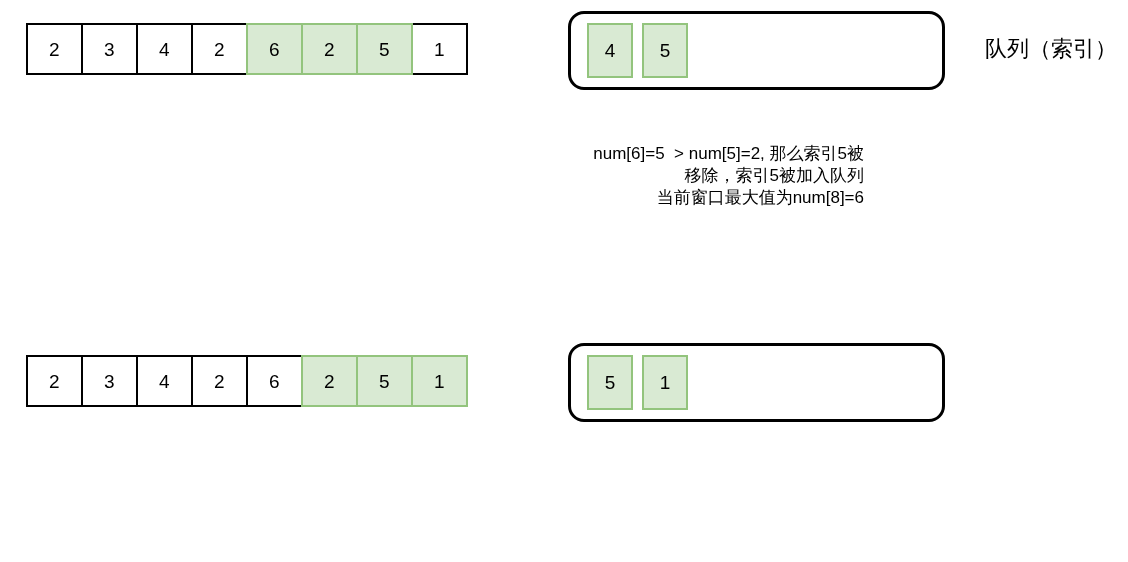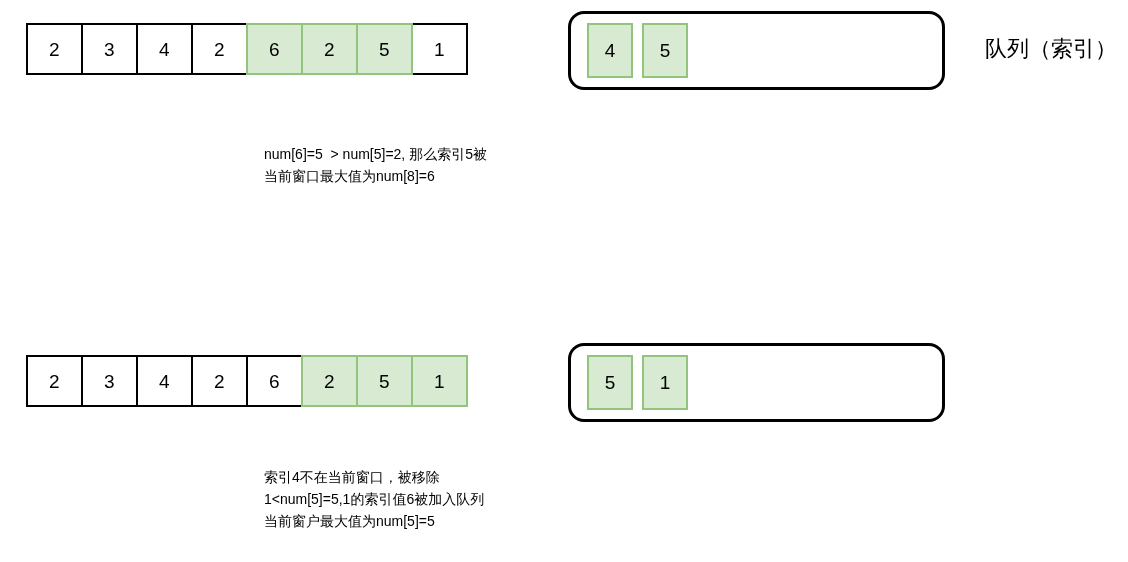--- a/index.html
+++ b/index.html
@@ -78,22 +78,22 @@
   .side-label {
     position: absolute;
     font-size: 22px;
     line-height: 1.2;
     white-space: nowrap;
   }
 
   
   .caption {
     position: absolute;
-    text-align: left;
-    font-size: 14px;
+    text-align: right;
+    font-size: 17px;
     line-height: 22px;
     white-space: pre;
   }
   .caption .cline { display: block; }
 </style>
 </head>
 <body>
 
 <div class="stage">
 
@@ -108,33 +108,32 @@
       <div class="array-cell">1</div>
     </div>
 
   <div class="queue-box" id="queue-1" style="left:568px; top:11px; width:377px; height:79px;">
       <div class="queue-cell">4</div>
       <div class="queue-cell">5</div>
     </div>
 
   <div class="side-label" style="left:985px; top:36px;">队列（索引）</div>
 
-  <div class="caption" id="caption-1" style="left:264px; top:143px; width:600px;"><div class="cline">num[6]=5  &gt; num[5]=2, 那么索引5被</div><div class="cline">当前窗口最大值为num[8]=6</div></div>
+  <div class="caption" id="caption-1" style="left:264px; top:143px; width:600px;"><div class="cline">num[6]=5  &gt; num[5]=2, 那么索引5被</div><div class="cline">移除，索引5被加入队列</div><div class="cline">当前窗口最大值为num[8]=6</div></div>
 
   <div class="array-strip" id="array-2" style="left:26px; top:355px;">
       <div class="array-cell">2</div>
       <div class="array-cell">3</div>
       <div class="array-cell">4</div>
       <div class="array-cell">2</div>
       <div class="array-cell">6</div>
       <div class="array-cell hl">2</div>
       <div class="array-cell hl">5</div>
       <div class="array-cell hl">1</div>
     </div>
 
   <div class="queue-box" id="queue-2" style="left:568px; top:343px; width:377px; height:79px;">
       <div class="queue-cell">5</div>
       <div class="queue-cell">1</div>
     </div>
 
-  <div class="caption" id="caption-2" style="left:264px; top:466px; width:600px;"><div class="cline">索引4不在当前窗口，被移除</div><div class="cline">1&lt;num[5]=5,1的索引值6被加入队列</div><div class="cline">当前窗户最大值为num[5]=5</div></div>
 
 </div>
 
 </body></html>

